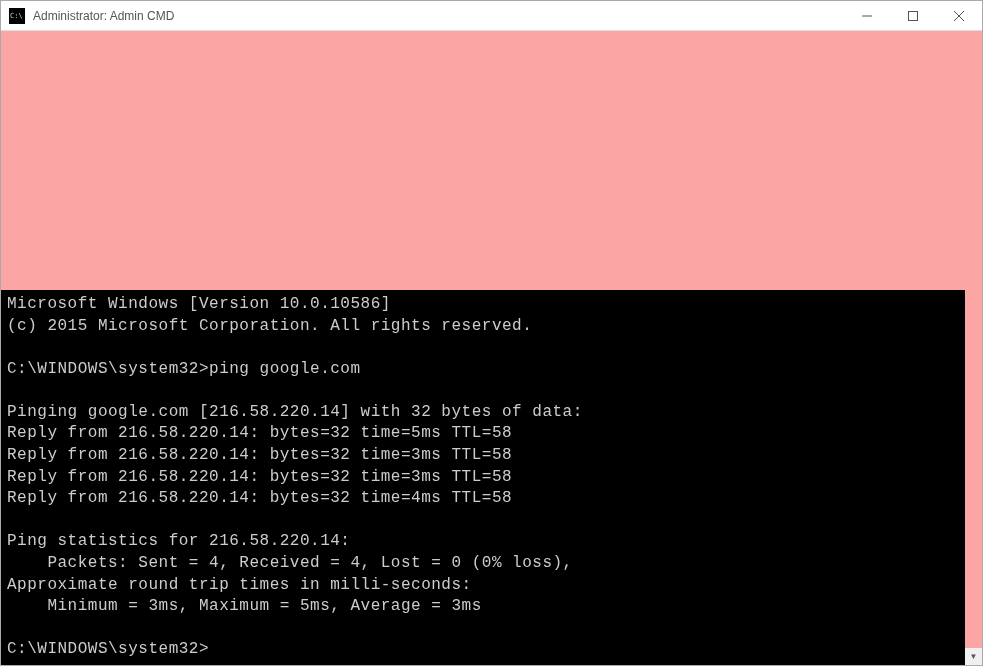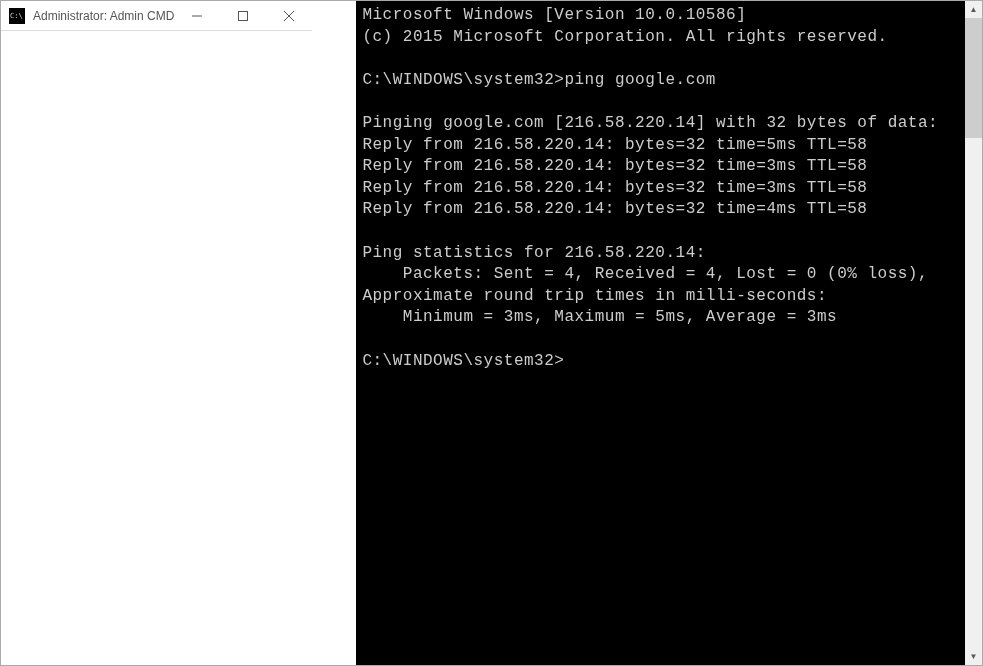--- a/index.html
+++ b/index.html
@@ -13,22 +13,21 @@
       background: #fff;
       font-family: 'Segoe UI', Tahoma, sans-serif;
       overflow: hidden;
     }
     .window {
       width: 983px;
       height: 666px;
       background: #fff;
       border: 1px solid #aaa;
       display: flex;
-      flex-direction: row;
-      gap: 44px;
+      flex-direction: column;
     }
     .titlebar {
       height: 30px;
       background: #fff;
       display: flex;
       align-items: center;
       border-bottom: 1px solid #ddd;
       padding-left: 8px;
     }
     .titlebar-icon {
@@ -72,20 +71,21 @@
     .titlebar-btn svg {
       stroke: #555;
       fill: none;
       stroke-width: 1;
     }
     .terminal-wrap {
       flex: 1;
       display: flex;
       background: #fca5a5;
       overflow: hidden;
+      align-items: flex-end;
     }
     .terminal {
       flex: 1;
       background: #000;
       color: #ccc;
       font-family: "Consolas", "Courier New", monospace;
       font-size: 16px;
       line-height: 1.35;
       padding: 4px 6px;
       white-space: pre;

